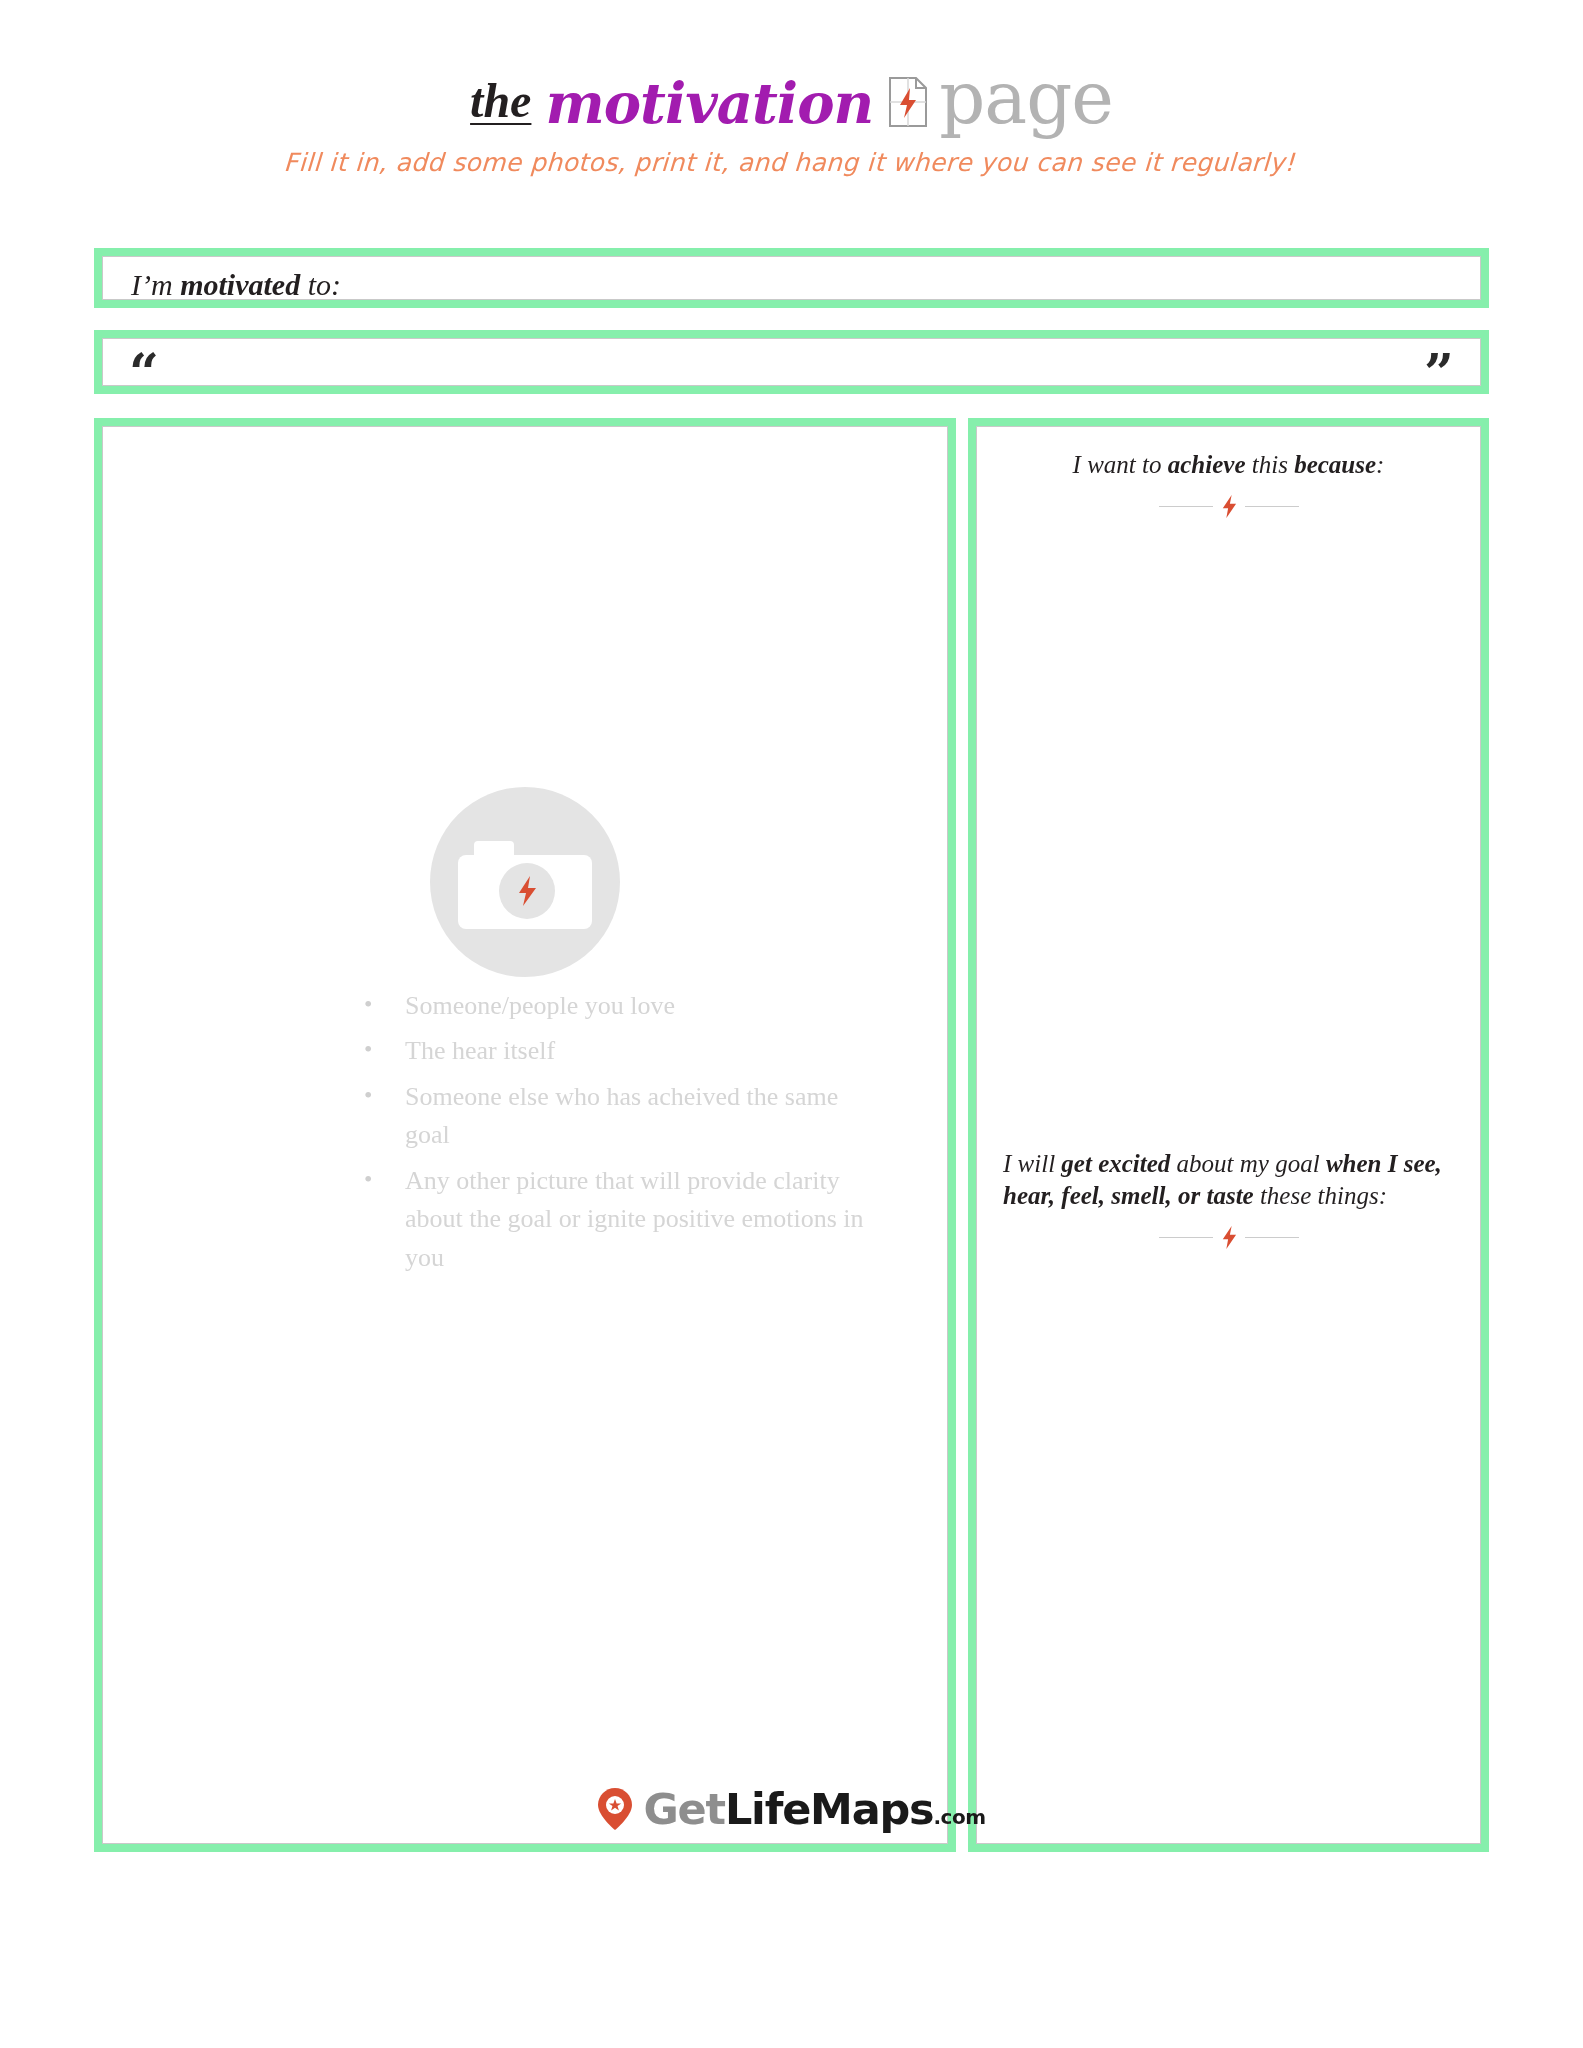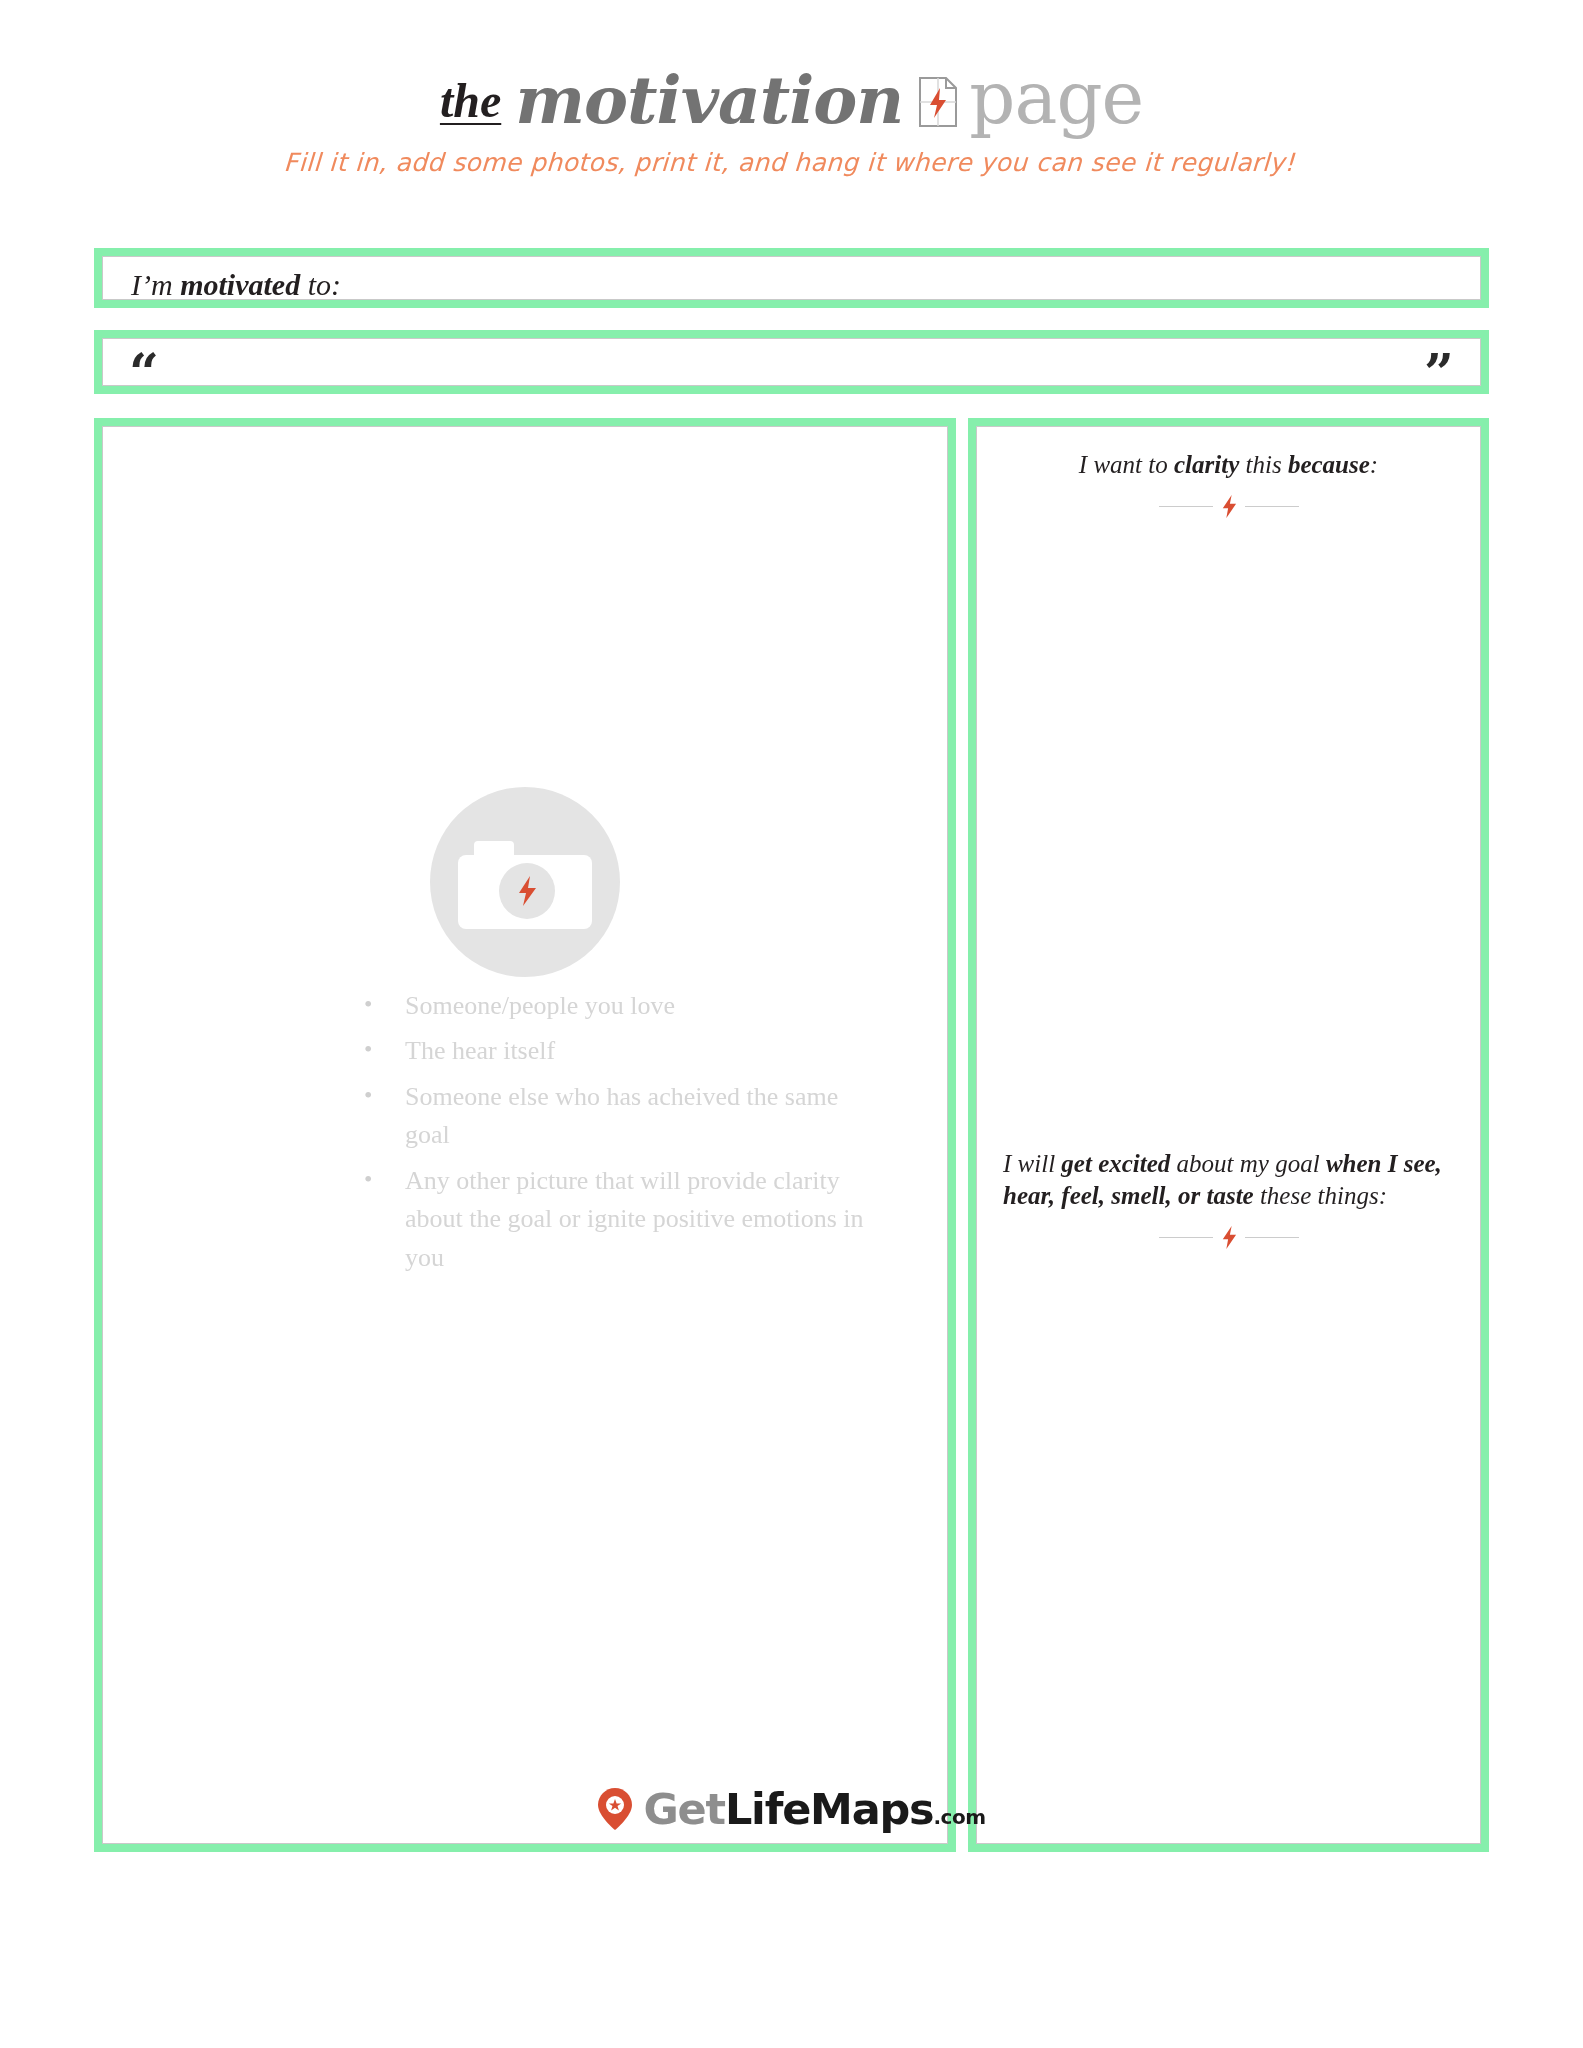--- a/index.html
+++ b/index.html
@@ -45,22 +45,22 @@
     text-decoration-thickness: 2px;
     text-underline-offset: 6px;
     margin-right: 14px;
     position: relative;
     top: -6px;
   }
   .t-motivation {
     font-family: "DejaVu Serif", serif;
     font-style: italic;
     font-weight: 700;
-    font-size: 66px;
-    color: #737373;
+    font-size: 56px;
+    color: #a21caf;
     letter-spacing: -1px;
   }
   .t-docicon {
     display: inline-block;
     width: 38px;
     height: 50px;
     margin: 0 12px 0 16px;
     position: relative;
     top: 4px;
   }
@@ -349,21 +349,21 @@
 
       </div>
     </div>
   </div>
 
   <div class="frame col-right">
     <div class="inner">
 
       <div class="rt-block first">
         <div class="rt-heading center">
-          <span>I want to </span><b>clarity</b><span> this </span><b>because</b><span>:</span>
+          <span>I want to </span><b>achieve</b><span> this </span><b>because</b><span>:</span>
         </div>
         <div class="divider">
           <span class="dline"></span>
           <span class="bolt">
             <svg viewBox="0 0 18 26" width="16" height="23">
               <path d="M12 0 L2 15 H8 L6 26 L17 10 H10 Z" fill="#d94e32"></path>
             </svg>
           </span>
           <span class="dline"></span>
         </div>

